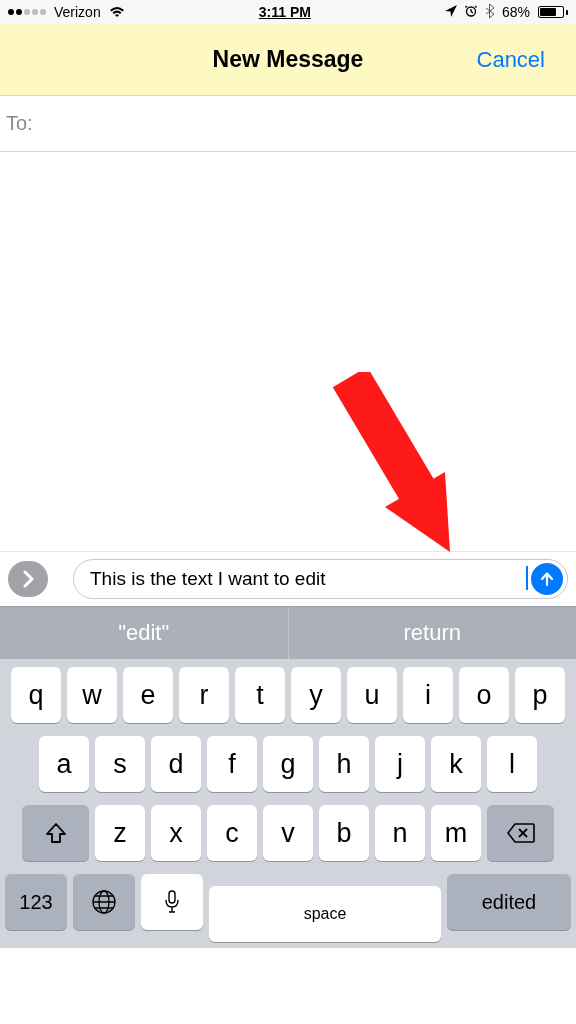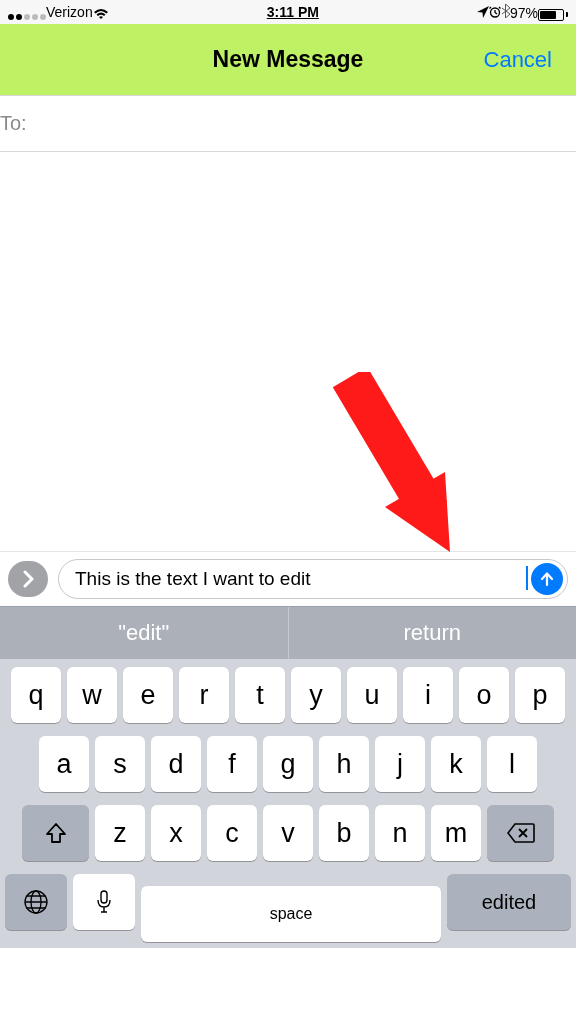--- a/index.html
+++ b/index.html
@@ -14,59 +14,59 @@
     
     .status-bar {
       height: 24px;
       display: flex;
       align-items: center;
       justify-content: space-between;
       padding: 0 8px;
       font-size: 14px;
       background: #f7f7f7;
     }
-    .status-left, .status-right { display: flex; align-items: flex-end; gap: 0; }
+    .status-left, .status-right { display: flex; align-items: center; gap: 8px; }
     .dots { display: flex; gap: 2px; align-items: center; }
     .dot { width: 6px; height: 6px; border-radius: 50%; background: #bbb; }
     .dot.filled { background: #000; }
     .wifi-icon svg { display: block; }
     .status-time { font-weight: 600; font-size: 14px; text-decoration: underline; }
     .battery { display: flex; align-items: center; gap: 2px; }
     .battery-body {
       width: 26px; height: 12px; border: 1px solid #000; border-radius: 2px;
       position: relative;
     }
     .battery-fill { position: absolute; left: 1px; top: 1px; bottom: 1px; width: 66%; background: #000; border-radius: 1px; }
     .battery-cap { width: 2px; height: 5px; background: #000; border-radius: 0 1px 1px 0; }
 
     
     .nav-header {
       height: 72px;
-      background: #bef264;
+      background: #fef9c3;
       display: flex;
       align-items: center;
       justify-content: center;
       position: relative;
       border-bottom: 1px solid #d8d8d8;
     }
     .nav-title { font-size: 23px; font-weight: 700; }
     .nav-cancel {
       position: absolute;
-      right: 24px;
+      right: 31px;
       color: #007aff;
       font-size: 22px;
       font-weight: 400;
     }
 
     
     .to-field {
       height: 56px;
       display: flex;
       align-items: center;
-      padding: 0 0;
+      padding: 0 6px;
       border-bottom: 1px solid #d8d8d8;
       font-size: 20px;
       color: #8a8a8e;
       background: #fff;
     }
 
     
     .message-area {
       height: 399px;
       position: relative;
@@ -80,21 +80,21 @@
       top: 220px;
       pointer-events: none;
     }
 
     
     .input-row {
       height: 55px;
       display: flex;
       align-items: center;
       padding: 0 8px;
-      gap: 10px;
+      gap: 25px;
       background: #fff;
       border-top: 1px solid #e5e5e5;
     }
     .more-btn {
       width: 40px; height: 36px;
       background: #a2a3a7;
       border-radius: 18px;
       display: flex; align-items: center; justify-content: center;
       color: #fff;
     }
@@ -212,21 +212,21 @@
           <circle cx="6" cy="6.5" r="4.5" fill="none" stroke="#000" stroke-width="1.3"></circle>
           <path d="M6 4 L6 6.5 L8 8" stroke="#000" stroke-width="1.3" fill="none"></path>
           <path d="M2 1 L0.5 2.5 M10 1 L11.5 2.5" stroke="#000" stroke-width="1.3"></path>
         </svg>
     </span>
     <span>
       <svg width="9" height="14" viewBox="0 0 9 14">
           <path d="M4.5 0 L4.5 14 L9 10 L1 4 M4.5 0 L9 4 L1 10" fill="none" stroke="#555" stroke-width="1"></path>
         </svg>
     </span>
-    <span>97%</span>
+    <span>68%</span>
     <div class="battery">
       <div class="battery-body">
           <div class="battery-fill"></div>
         </div>
       <div class="battery-cap"></div>
     </div>
   </div>
 </div>
 
 <div class="nav-header">
@@ -308,20 +308,21 @@
         <div class="key letter">m</div>
       </div>
     <div class="key special backspace-key">
       <svg width="28" height="22" viewBox="0 0 28 22">
           <path d="M8 2 L26 2 Q27 2 27 3 L27 19 Q27 20 26 20 L8 20 L1 11 Z" fill="none" stroke="#000" stroke-width="1.6"></path>
           <path d="M12 7 L20 15 M20 7 L12 15" stroke="#000" stroke-width="1.8"></path>
         </svg>
     </div>
   </div>
   <div class="key-row">
+    <div class="key special num-key" style="font-size:20px;">123</div>
     <div class="key special globe-key">
       <svg width="26" height="26" viewBox="0 0 26 26">
           <circle cx="13" cy="13" r="11" fill="none" stroke="#000" stroke-width="1.3"></circle>
           <ellipse cx="13" cy="13" rx="5" ry="11" fill="none" stroke="#000" stroke-width="1.3"></ellipse>
           <path d="M2 13 L24 13 M3.5 7 L22.5 7 M3.5 19 L22.5 19" stroke="#000" stroke-width="1.3"></path>
         </svg>
     </div>
     <div class="key mic-key">
       <svg width="16" height="26" viewBox="0 0 16 26">
           <rect x="5" y="2" width="6" height="12" rx="3" fill="none" stroke="#000" stroke-width="1.4"></rect>

